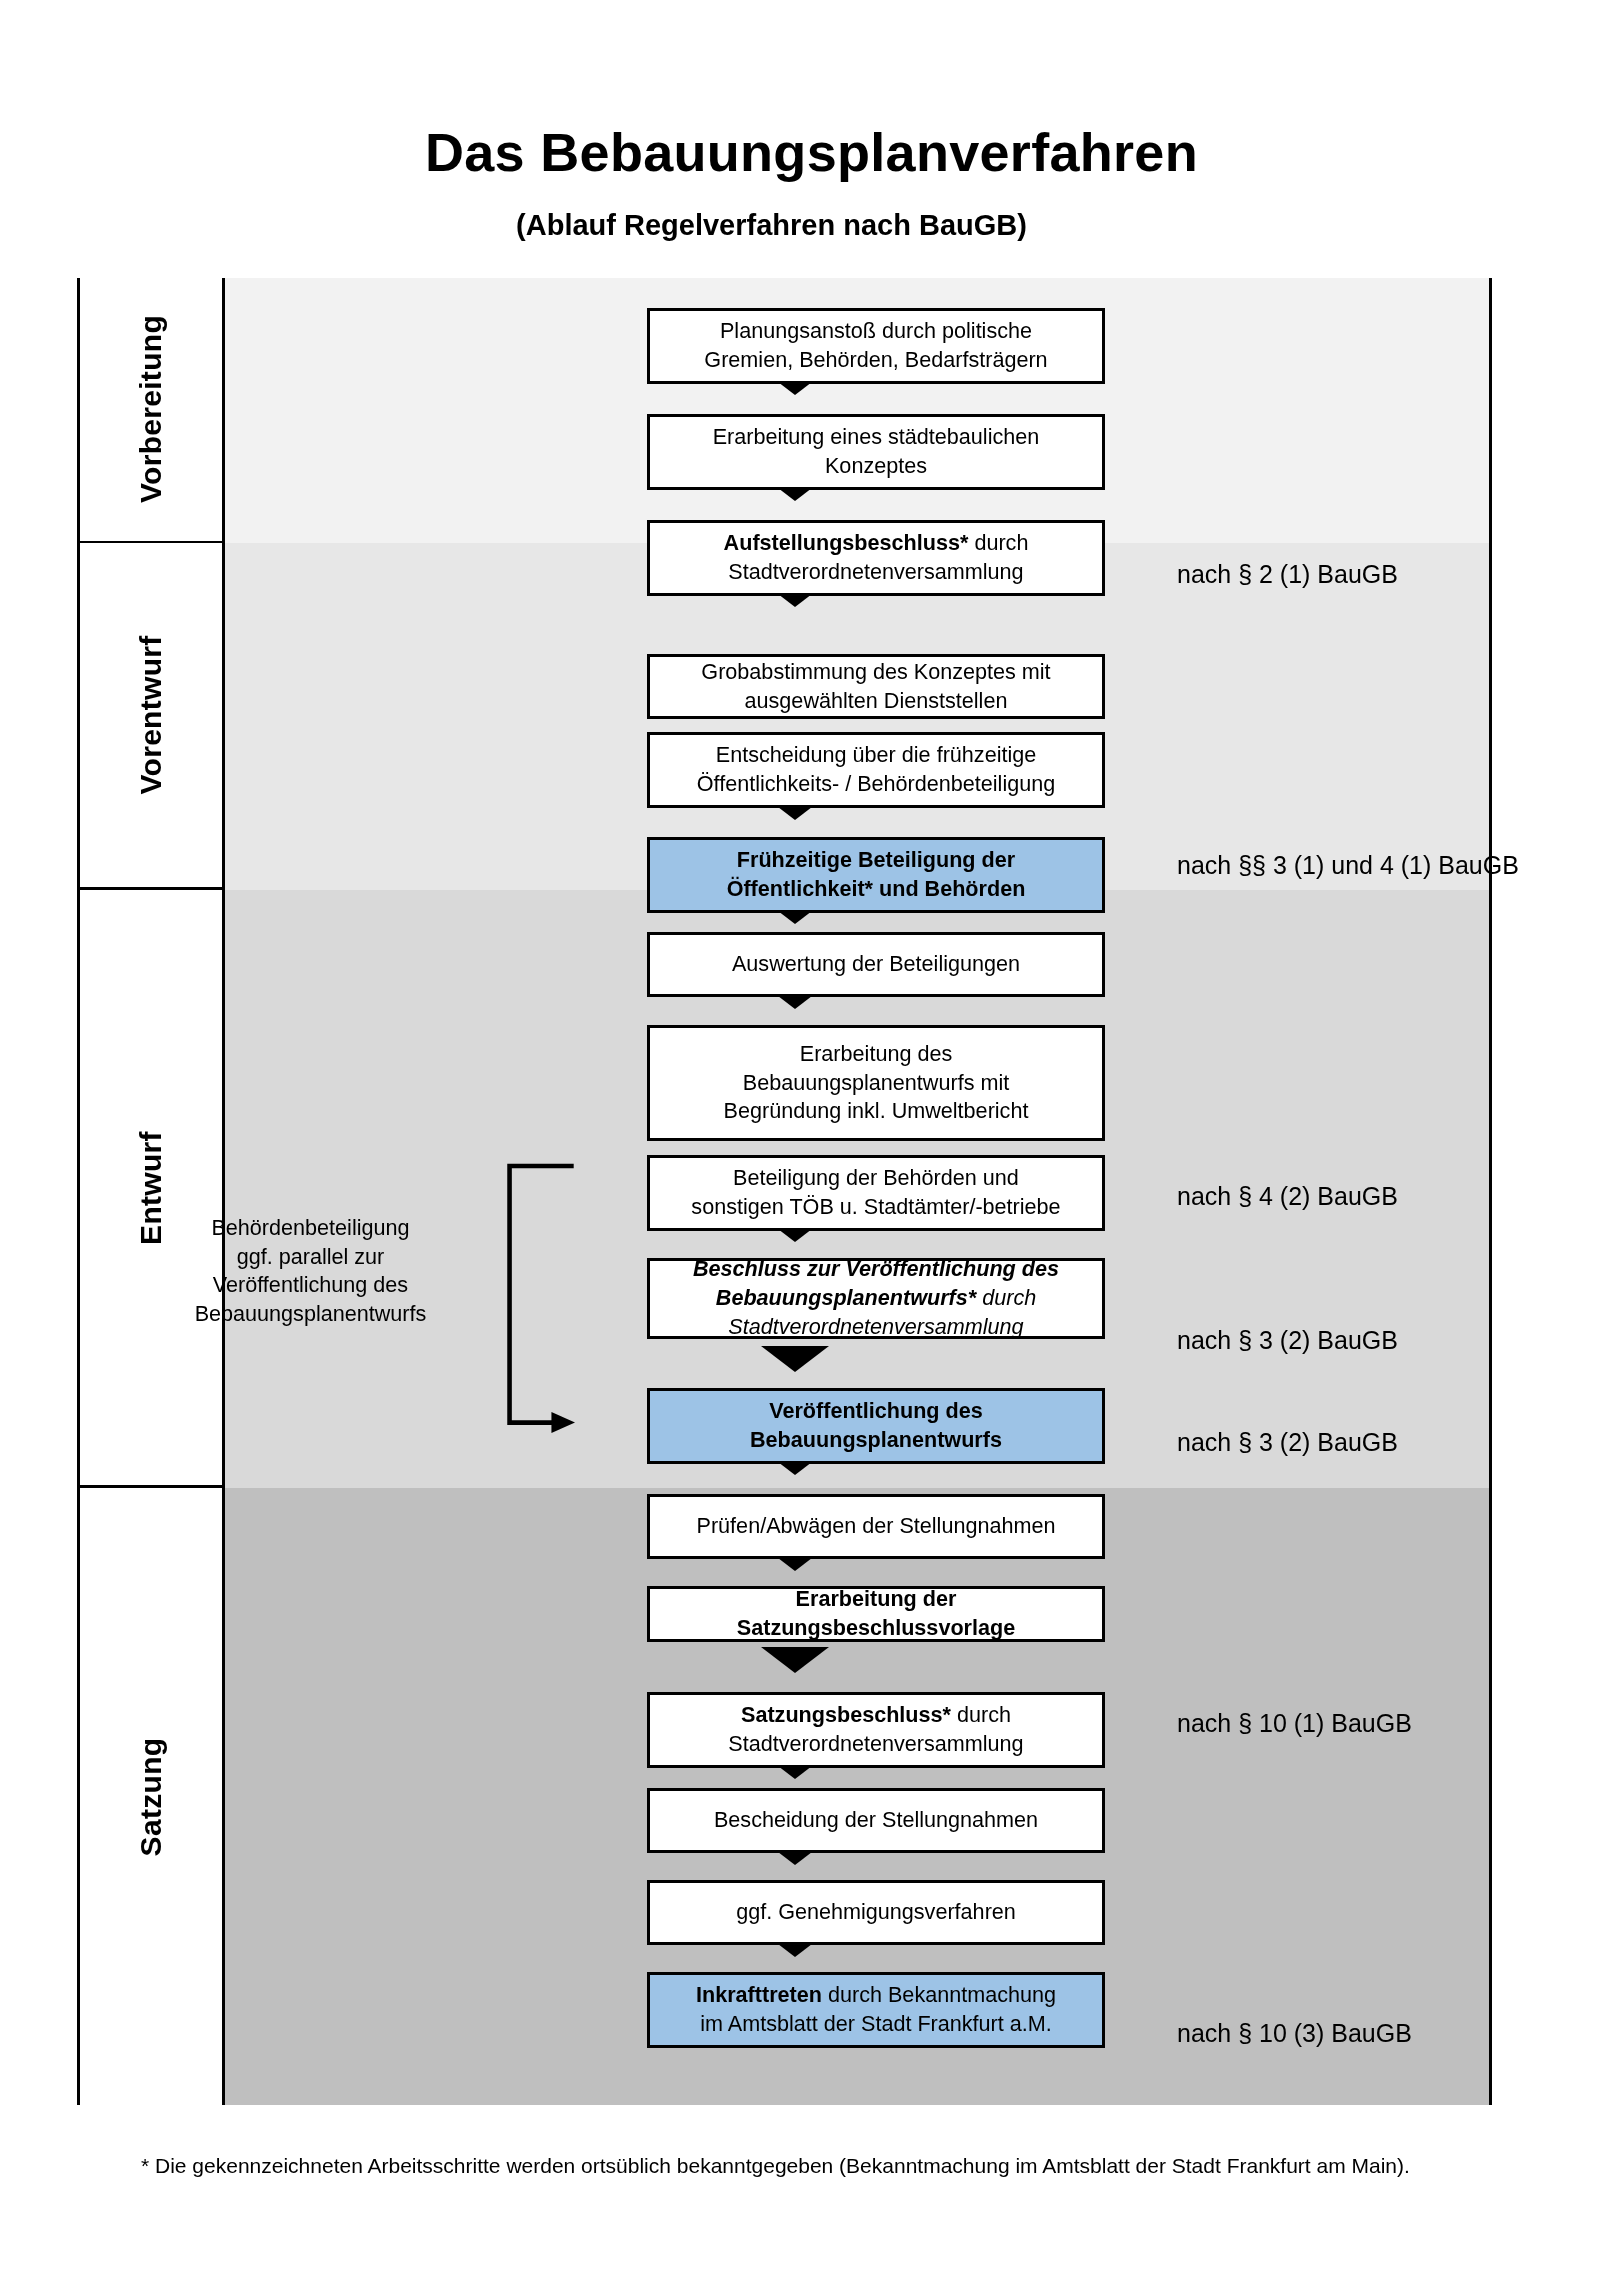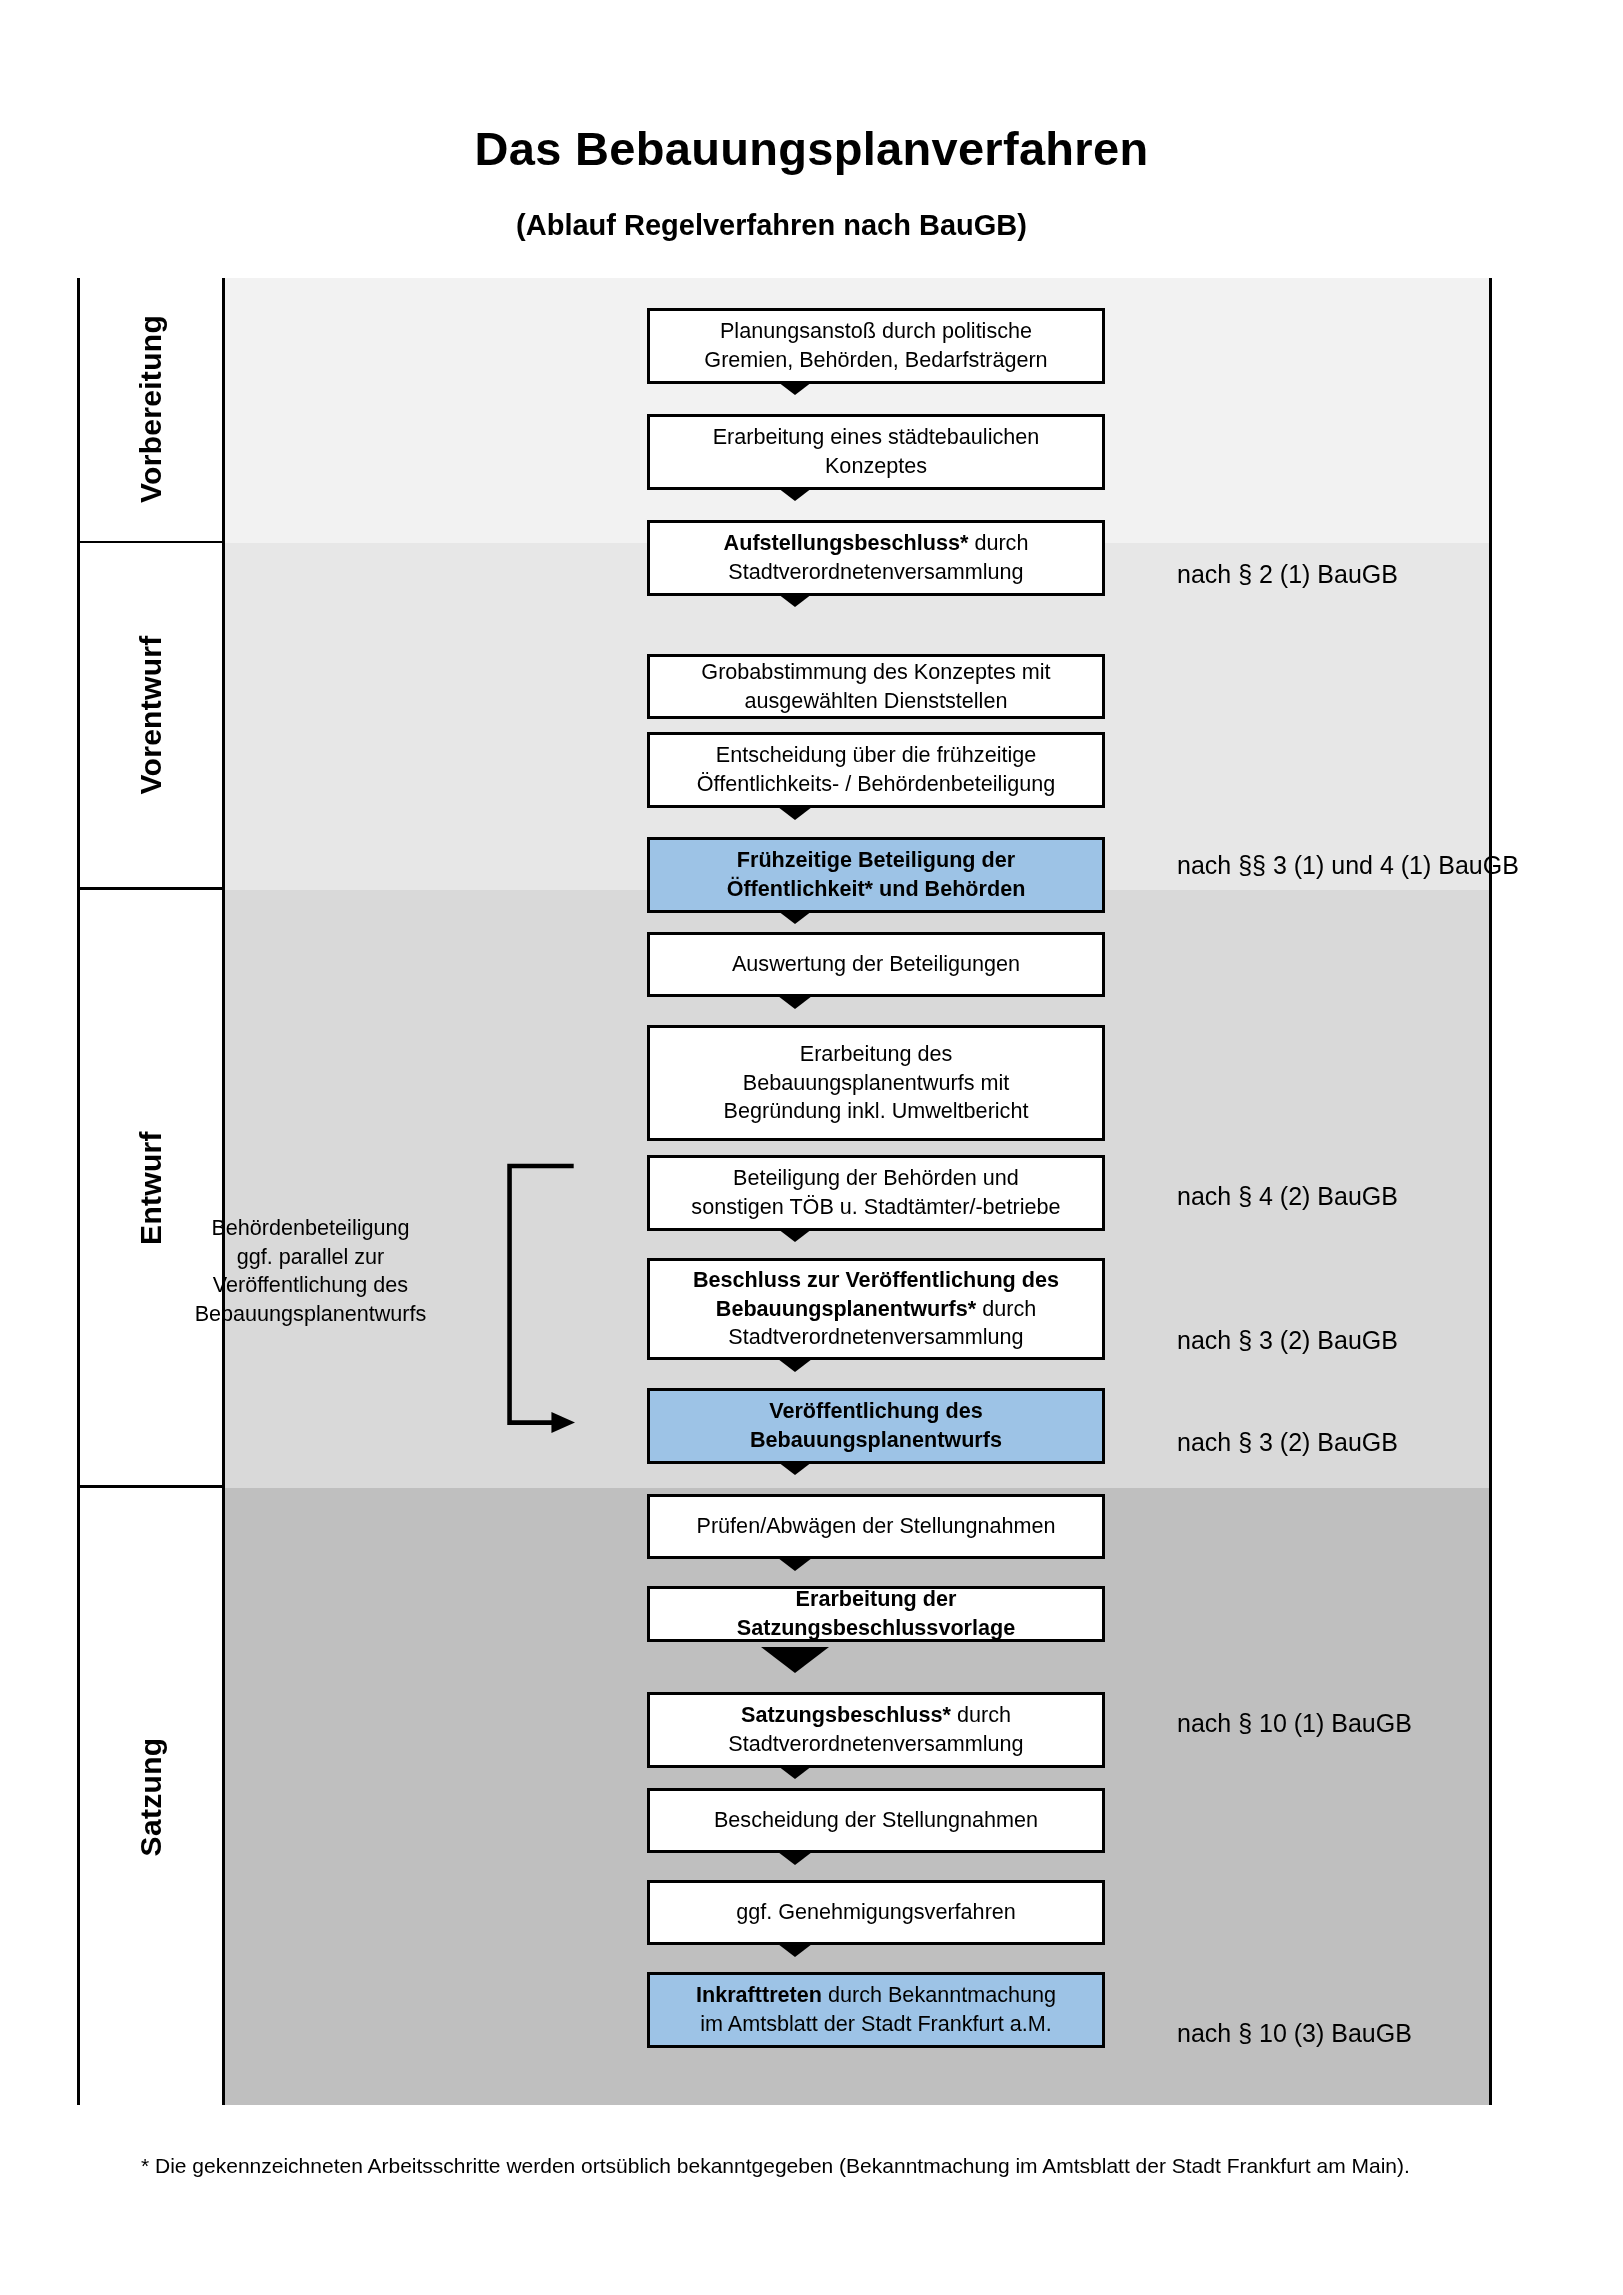--- a/index.html
+++ b/index.html
@@ -5,21 +5,21 @@
   html,body{margin:0;padding:0;background:#ffffff;}
   body{
     width:1623px;height:2295px;position:relative;overflow:hidden;
     font-family:"Liberation Sans","DejaVu Sans",sans-serif;
     color:#000000;
   }
 
   
   #title{
     position:absolute;left:0;top:121px;width:1623px;
-    text-align:center;font-size:47px;font-weight:bold;letter-spacing:0.3px;
+    text-align:center;font-size:54px;font-weight:bold;letter-spacing:0.3px;
   }
   #subtitle{
     position:absolute;left:0;top:209px;width:1543px;
     text-align:center;font-size:29px;font-weight:bold;
   }
 
   
   #frame{
     position:absolute;left:77px;top:278px;width:1415px;height:1827px;
     border:3.3px solid #000;box-sizing:border-box;
@@ -137,21 +137,21 @@
       </div>
       <div class="arrow" style="top: 702px; left: 681px;"></div>
       <div class="pbox" style="top: 744px; height: 116px;">
         <div><span>Erarbeitung des</span><br><span>Bebauungsplanentwurfs mit</span><br><span>Begründung inkl. Umweltbericht</span></div>
       </div>
       <div class="arrow" style="top: 832px; left: 681px;"></div>
       <div class="pbox" style="top: 874px; height: 76px;">
         <div><span>Beteiligung der Behörden und</span><br><span>sonstigen TÖB u. Stadtämter/-betriebe</span></div>
       </div>
       <div class="arrow" style="top: 935px; left: 681px;"></div>
-      <div class="pbox" style="top: 977px; height: 102px;">
+      <div class="pbox" style="top: 977px; height: 81px; font-style: italic;">
         <div><span class="b">Beschluss zur Veröffentlichung des Bebauungsplanentwurfs*</span><span> durch</span><br><span>Stadtverordnetenversammlung</span></div>
       </div>
       <div class="arrow" style="top: 1065px; left: 681px;"></div>
       <div class="pbox blue allbold" style="top: 1107px; height: 76px;">
         <div><span>Veröffentlichung des</span><br><span>Bebauungsplanentwurfs</span></div>
       </div>
       <div class="arrow" style="top: 1168px; left: 681px;"></div>
       <div class="pbox" style="top: 1213px; height: 65px;">
         <div><span>Prüfen/Abwägen der Stellungnahmen</span></div>
       </div>

